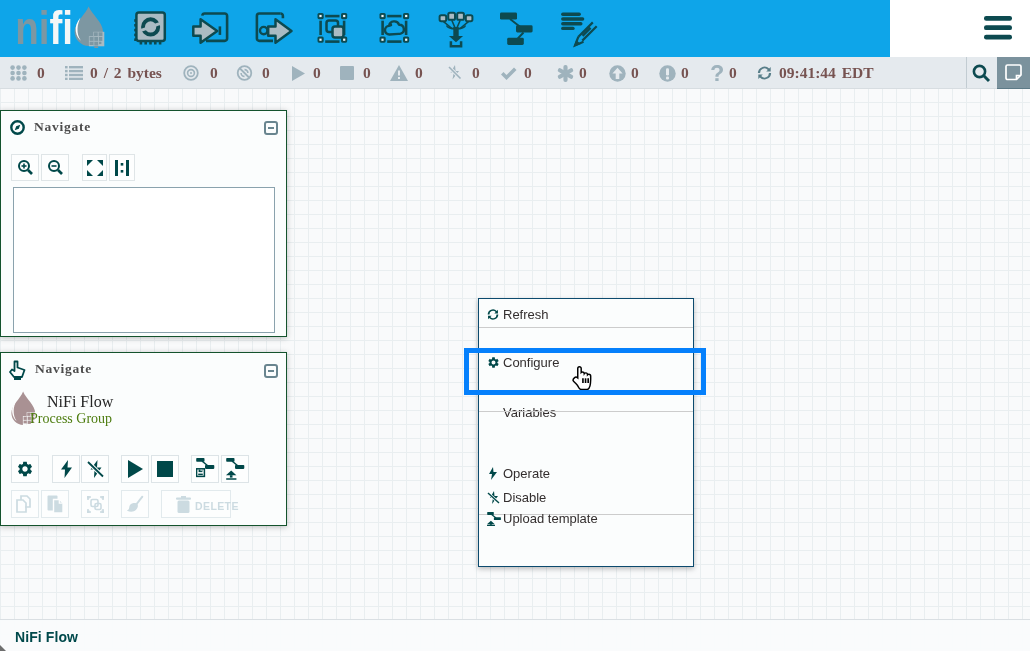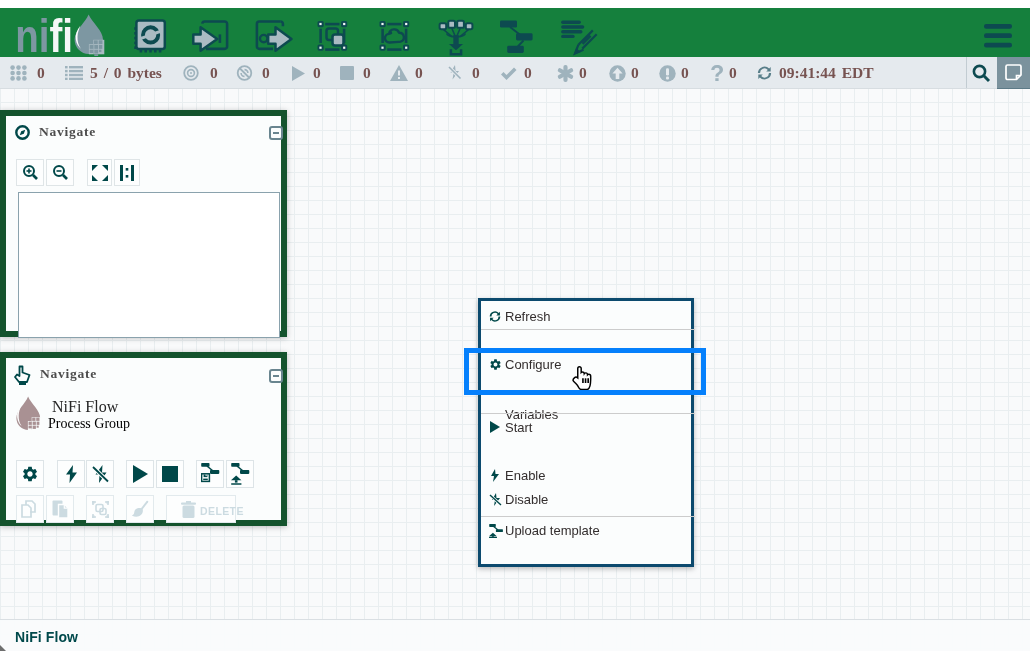--- a/index.html
+++ b/index.html
@@ -7,44 +7,44 @@
   #stage { position:relative; width:1030px; height:651px; background:#fff; }
   #canvas {
     position:absolute; left:0; top:88px; width:1030px; height:563px;
     background-color:#f9fafb;
     background-image:
       linear-gradient(to right, #e9eef0 1px, transparent 1px),
       linear-gradient(to bottom, #e9eef0 1px, transparent 1px);
     background-size:14px 14px;
     background-position:0px 14px;
   }
-  #header { position:absolute; left:0; top:8px; width:1030px; height:57px; background:#15803d; }
+  #header { position:absolute; left:0; top:0; width:890px; height:57px; background:#0ea5e9; }
   .hicon { position:absolute; top:13px; }
   #statusbar {
     position:absolute; left:0; top:57px; width:1030px; height:32px;
     background:#e5eaee; border-bottom:1px solid #d7dde1; box-sizing:content-box; height:31px;
   }
   .scount { position:absolute; top:0; height:31px; line-height:31px; font-family:"Liberation Serif", serif; font-size:15.5px; font-weight:bold; color:#775351; word-spacing:2px; }
   .sicon { position:absolute; }
   #searchsep { position:absolute; left:966px; top:57px; width:1px; height:31px; background:#c2ccd2; }
   #notebtn { position:absolute; left:997px; top:57px; width:33px; height:32px; background:#7b929d; border-bottom:1px solid #5c7a87; box-sizing:border-box; }
   .panel {
     position:absolute; left:0; width:287px; background:#fbfdfd;
-    border:6px solid #14532d; box-shadow:0 1px 6px rgba(0,0,0,0.25);
+    border:1px solid #14532d; box-shadow:0 1px 6px rgba(0,0,0,0.25);
   }
   .ptitle { position:absolute; font-family:"Liberation Serif", serif; font-size:13.5px; font-weight:bold; letter-spacing:0.055em; color:#4d4d4d; }
   .minusbtn { position:absolute; width:14px; height:14px; border:2px solid #69858f; border-radius:3px; }
   .minusbtn:after { content:""; position:absolute; left:2px; top:4px; width:6px; height:2px; background:#69858f; }
   .navbtn { position:absolute; background:#fdfefe; border:1px solid #dfe5e7; display:flex; align-items:center; justify-content:center; }
   #minimap { position:absolute; left:12px; top:76px; width:262px; height:146px; background:#fff; border:1px solid #8aa2ad; }
   .obtn { position:absolute; width:28px; height:28px; background:#fdfefe; border:1px solid #dde4e7; display:flex; align-items:center; justify-content:center; }
   .obtn.dis { border:1px solid #e2eaed; }
   #ctxmenu {
     position:absolute; left:478px; top:298px; width:216px; height:269px;
-    background:#fbfdfd; border:3px solid #0c4a6e; box-shadow:0 2px 5px rgba(0,0,0,0.25);
+    background:#fbfdfd; border:1px solid #0c4a6e; box-shadow:0 2px 5px rgba(0,0,0,0.25);
   }
   .mi { position:absolute; left:0; width:214px; height:24px; font-size:13px; color:#332e2e; }
   .mi .txt { position:absolute; left:24px; top:5px; }
   .mi svg { position:absolute; left:8px; top:6px; }
   .msep { position:absolute; left:0; width:214px; height:1px; background:#ccc; }
   #bluebox { position:absolute; left:464px; top:348px; width:242px; height:47px; border:5px solid #0580fc; }
   #breadcrumb {
     position:absolute; left:0; top:619px; width:1030px; height:32px;
     background:rgba(250,251,252,0.95); border-top:1px solid #dadfe3;
   }
@@ -223,21 +223,21 @@
     <svg class="sicon" style="left:65px; top:9px;" width="18" height="14" viewBox="0 0 18 14" fill="#9fb3bd">
       <rect x="0" y="0" width="2.6" height="2.4"></rect>
         <rect x="4" y="0" width="14" height="2.4"></rect>
       <rect x="0" y="3.9" width="2.6" height="2.4"></rect>
         <rect x="4" y="3.9" width="14" height="2.4"></rect>
       <rect x="0" y="7.8" width="2.6" height="2.4"></rect>
         <rect x="4" y="7.8" width="14" height="2.4"></rect>
       <rect x="0" y="11.7" width="2.6" height="2.4"></rect>
         <rect x="4" y="11.7" width="14" height="2.4"></rect>
     </svg>
-    <span class="scount" style="left:90px;">5 / 0 bytes</span>
+    <span class="scount" style="left:90px;">0 / 2 bytes</span>
 
     <svg class="sicon" style="left:183px; top:8px;" width="16" height="16" viewBox="0 0 16 16" fill="none" stroke="#9fb3bd">
       <circle cx="8" cy="8" r="6.8" stroke-width="1.8"></circle>
       <circle cx="8" cy="8" r="3.4" stroke-width="1.6"></circle>
       <circle cx="8" cy="8" r="1" fill="#9fb3bd" stroke="none"></circle>
     </svg>
     <span class="scount" style="left:210px;">0</span>
 
     <svg class="sicon" style="left:236px; top:8px;" width="17" height="16" viewBox="0 0 17 16" fill="none" stroke="#9fb3bd">
       <circle cx="8.5" cy="8" r="6.8" stroke-width="1.8"></circle>
@@ -385,21 +385,21 @@
         <rect x="20.2" y="21.6" width="3.3" height="3.3"></rect>
         <rect x="12.5" y="25.6" width="3.3" height="3.3"></rect>
         <rect x="16.6" y="25.6" width="3.3" height="3.3"></rect>
         <rect x="20.6" y="25.6" width="2.8" height="3.3"></rect>
         <rect x="12.5" y="29.6" width="3.3" height="2.8"></rect>
         <rect x="16.6" y="29.6" width="3.3" height="3.3"></rect>
         <rect x="20.6" y="29.6" width="2.1" height="2.1"></rect>
       </g>
     </svg>
     <div style="position:absolute; left:46px; top:40px; font-family:'Liberation Serif', serif; font-size:16px; color:#262626;">NiFi Flow</div>
-    <div style="position:absolute; left:42px; top:58px; font-family:'Liberation Serif', serif; font-size:14px; color:#000000;">Process Group</div>
+    <div style="position:absolute; left:29px; top:58px; font-family:'Liberation Serif', serif; font-size:14px; color:#4d7c0f;">Process Group</div>
 
     <div class="obtn" style="left:10px; top:102px;">
       <svg width="18" height="18" viewBox="0 0 24 24" fill="#004849">
           <path d="M19.14 12.94 c.04-.3.06-.61.06-.94 0-.32-.02-.64-.07-.94 l2.03-1.58 c.18-.14.23-.41.12-.61 l-1.92-3.32 c-.12-.22-.37-.29-.59-.22 l-2.39.96 c-.5-.38-1.03-.7-1.62-.94 L14.4 2.81 c-.04-.24-.24-.41-.48-.41 h-3.84 c-.24 0-.43.17-.47.41 L9.25 5.35 C8.66 5.59 8.12 5.92 7.63 6.29 L5.24 5.33 c-.22-.08-.47 0-.59.22 L2.74 8.87 C2.62 9.08 2.66 9.34 2.86 9.48 l2.03 1.58 C4.84 11.36 4.8 11.69 4.8 12 s.02.64.07.94 l-2.03 1.58 c-.18.14-.23.41-.12.61 l1.92 3.32 c.12.22.37.29.59.22 l2.39-.96 c.5.38 1.03.7 1.62.94 l.36 2.54 c.05.24.24.41.48.41 h3.84 c.24 0 .44-.17.47-.41 l.36-2.54 c.59-.24 1.13-.56 1.62-.94 l2.39.96 c.22.08.47 0 .59-.22 l1.92-3.32 c.12-.22.07-.47-.12-.61 L19.14 12.94z M12 15.6 c-1.98 0-3.6-1.62-3.6-3.6 s1.62-3.6 3.6-3.6 3.6 1.62 3.6 3.6 -1.62 3.6-3.6 3.6z"></path>
         </svg>
     </div>
     <div class="obtn" style="left:51px; top:102px;">
       <svg width="13" height="18" viewBox="0 0 13 18">
           <path d="M8 0 L1 9.5 h4 L4.5 18 L12 7.5 H7.5 Z" fill="#004849"></path>
         </svg>
@@ -504,42 +504,36 @@
     <div class="mi" style="top:51px;">
       <svg width="13" height="13" viewBox="0 0 24 24" fill="#004849">
           <path d="M19.14 12.94 c.04-.3.06-.61.06-.94 0-.32-.02-.64-.07-.94 l2.03-1.58 c.18-.14.23-.41.12-.61 l-1.92-3.32 c-.12-.22-.37-.29-.59-.22 l-2.39.96 c-.5-.38-1.03-.7-1.62-.94 L14.4 2.81 c-.04-.24-.24-.41-.48-.41 h-3.84 c-.24 0-.43.17-.47.41 L9.25 5.35 C8.66 5.59 8.12 5.92 7.63 6.29 L5.24 5.33 c-.22-.08-.47 0-.59.22 L2.74 8.87 C2.62 9.08 2.66 9.34 2.86 9.48 l2.03 1.58 C4.84 11.36 4.8 11.69 4.8 12 s.02.64.07.94 l-2.03 1.58 c-.18.14-.23.41-.12.61 l1.92 3.32 c.12.22.37.29.59.22 l2.39-.96 c.5.38 1.03.7 1.62.94 l.36 2.54 c.05.24.24.41.48.41 h3.84 c.24 0 .44-.17.47-.41 l.36-2.54 c.59-.24 1.13-.56 1.62-.94 l2.39.96 c.22.08.47 0 .59-.22 l1.92-3.32 c.12-.22.07-.47-.12-.61 L19.14 12.94z M12 15.6 c-1.98 0-3.6-1.62-3.6-3.6 s1.62-3.6 3.6-3.6 3.6 1.62 3.6 3.6 -1.62 3.6-3.6 3.6z"></path>
         </svg>
       <span class="txt">Configure</span>
     </div>
     <div class="mi" style="top:101px;">
       <span class="txt">Variables</span>
     </div>
     <div class="msep" style="top:112px;"></div>
-    <div class="mi" style="top:114px;">
-      <svg width="12" height="12" viewBox="0 0 12 12" fill="#004849">
-          <path d="M1 0 L11 6 L1 12 Z"></path>
-        </svg>
-      <span class="txt">Start</span>
-    </div>
     <div class="mi" style="top:162px;">
       <svg width="12" height="13" viewBox="0 0 12 13" fill="#004849">
           <path d="M6 0 L2 7 h3 L4 13 L10 5 H6.5 Z"></path>
         </svg>
-      <span class="txt">Enable</span>
+      <span class="txt">Operate</span>
     </div>
     <div class="mi" style="top:186px;text-align:right;">
       <svg width="13" height="13" viewBox="0 0 13 13">
           <path d="M7 0 L3 7 h3 L5 13 L11 5 H7.5 Z" fill="#004849"></path>
           <line x1="1" y1="2" x2="12" y2="12" stroke="#fbfdfd" stroke-width="3"></line>
           <line x1="1" y1="2" x2="12" y2="12" stroke="#004849" stroke-width="1.4"></line>
         </svg>
       <span class="txt">Disable</span>
     </div>
     <div class="msep" style="top:215px;"></div>
-    <div class="mi" style="top:217px;">
+    <div class="mi" style="top:207px;">
       <svg width="14" height="14" viewBox="0 0 14 14">
         <path d="M4 2 L9 6" stroke="#004849" stroke-width="1.2"></path>
         <rect x="0.2" y="0" width="6.6" height="2.9" rx="0.6" fill="#004849"></rect>
         <rect x="6.9" y="5.2" width="7" height="2.9" rx="0.6" fill="#004849"></rect>
         <path d="M0 12.2 H7.8 L3.9 8.8 Z" fill="#004849"></path>
         <rect x="2.9" y="12.2" width="2" height="1.4" fill="#004849"></rect>
         <rect x="0" y="12.7" width="8" height="1.2" rx="0.5" fill="#004849"></rect>
       </svg>
       <span class="txt">Upload template</span>
     </div>

